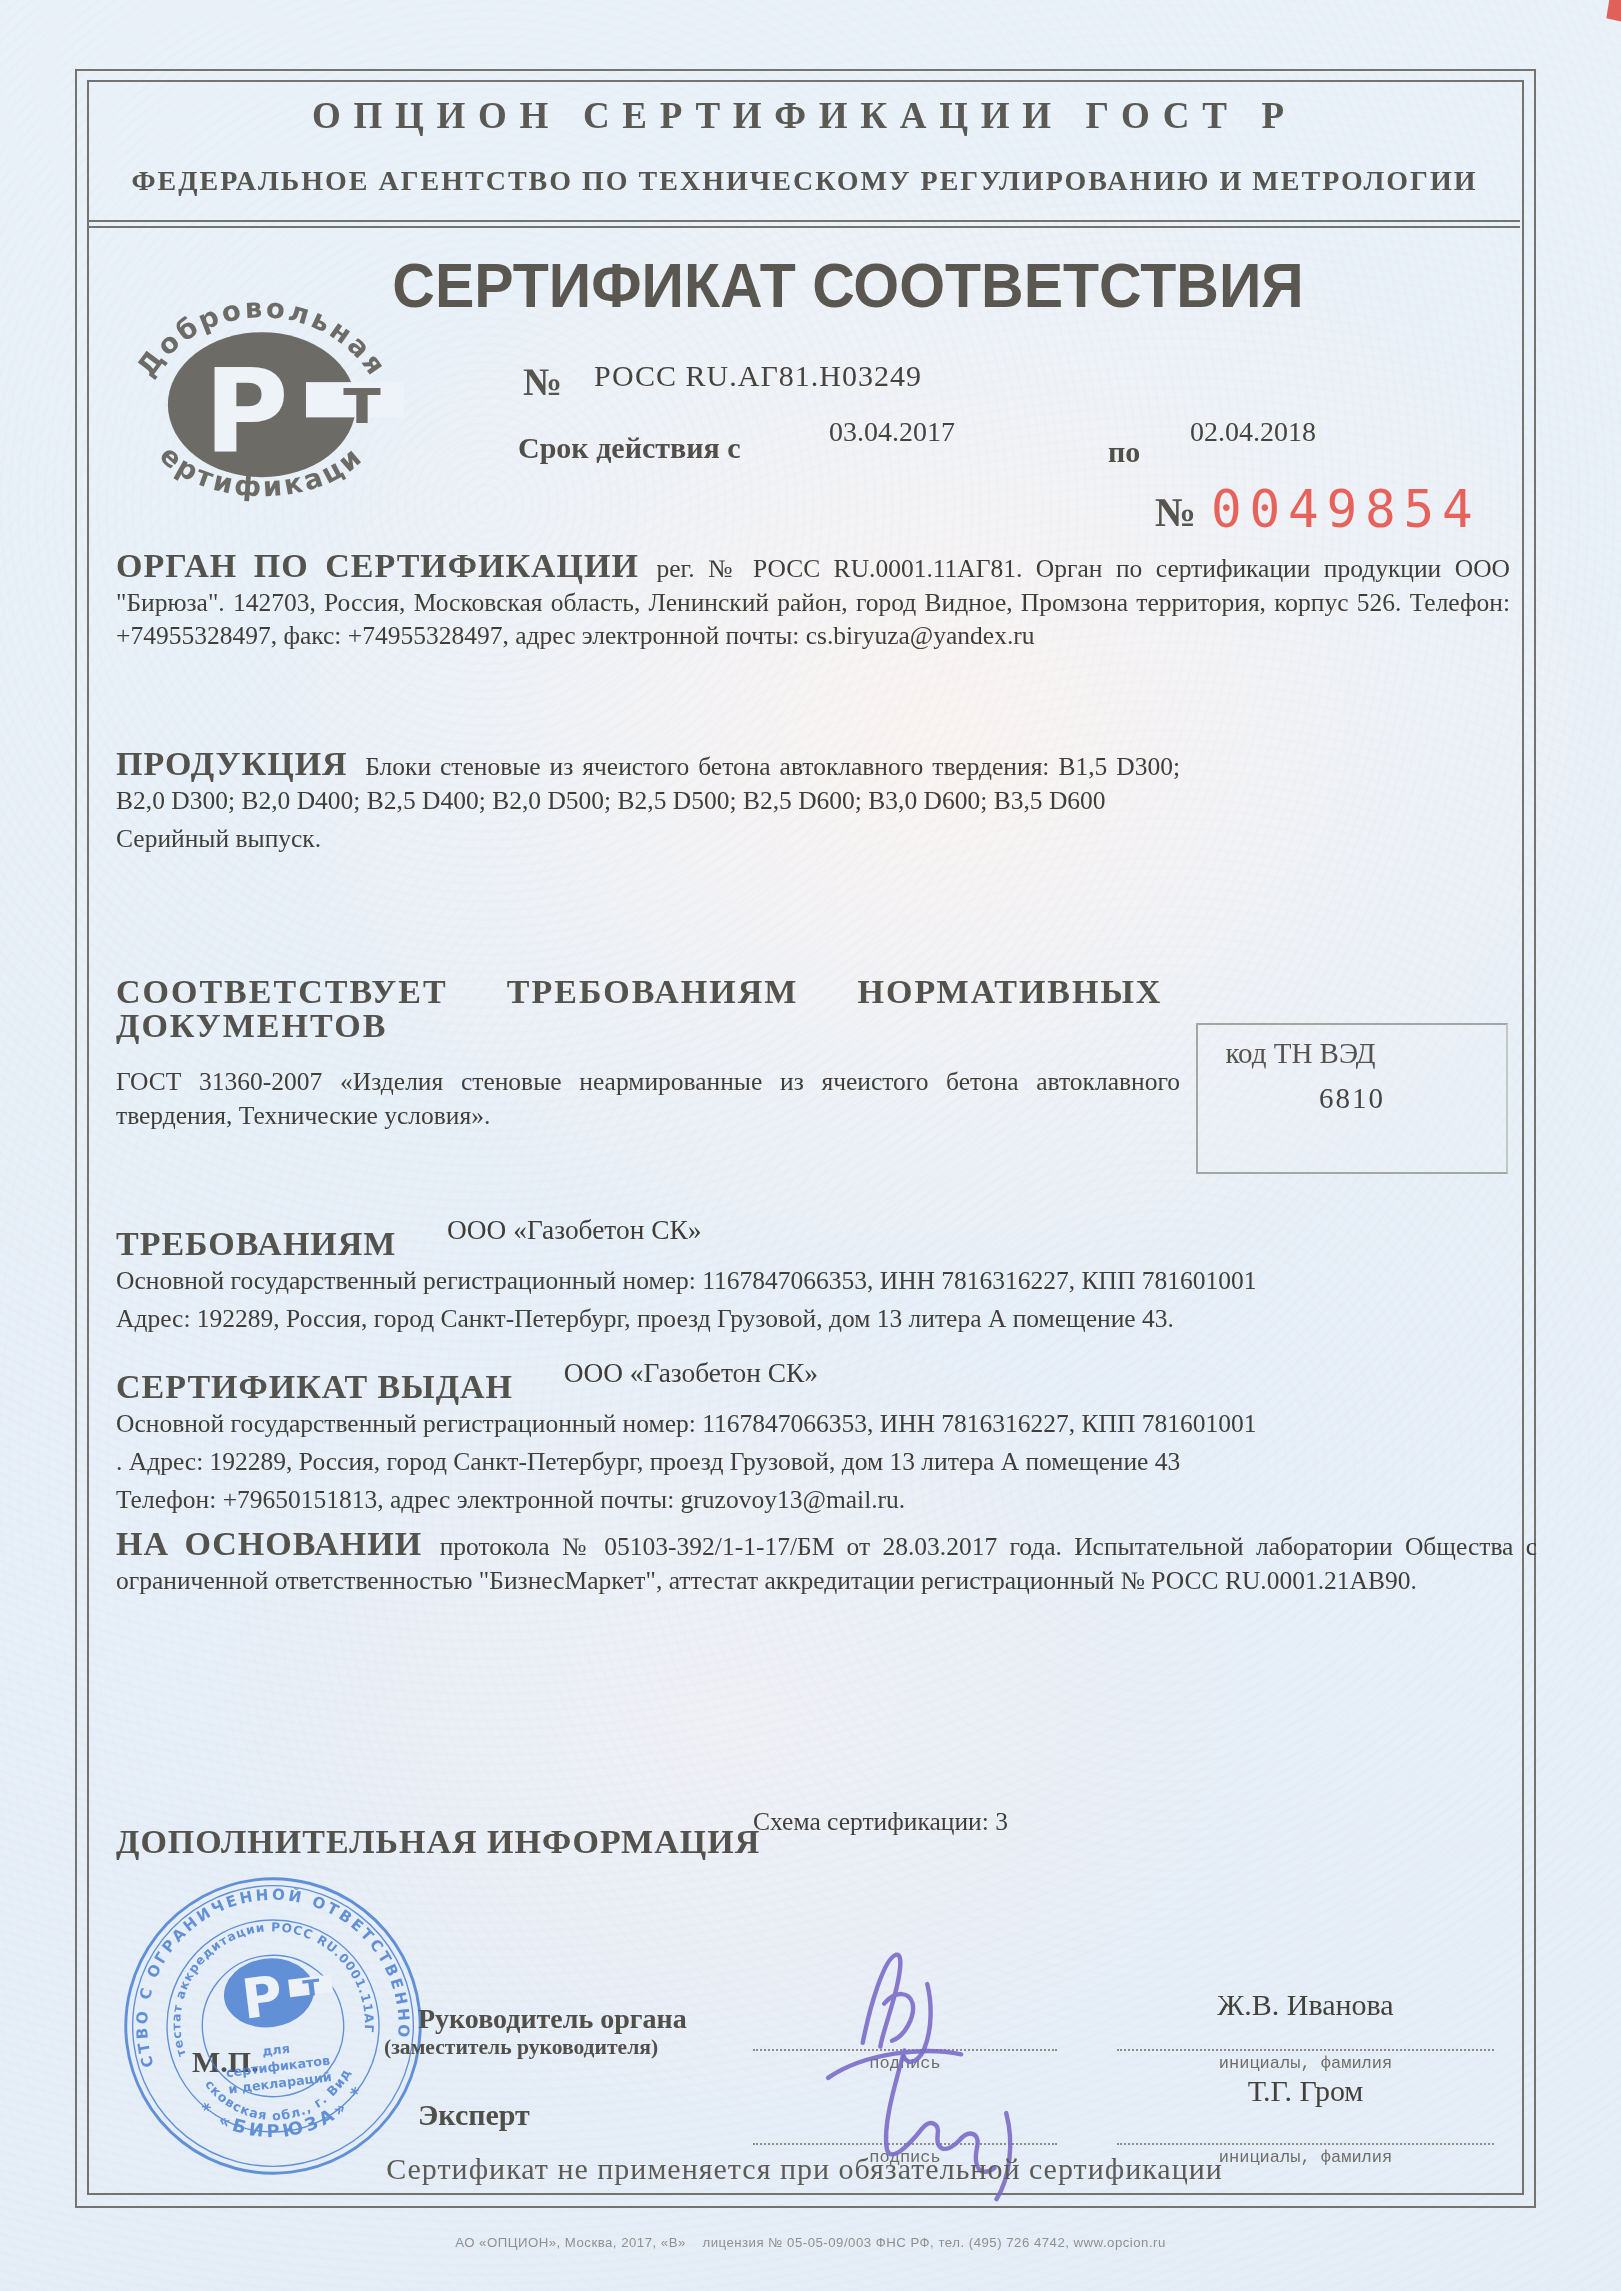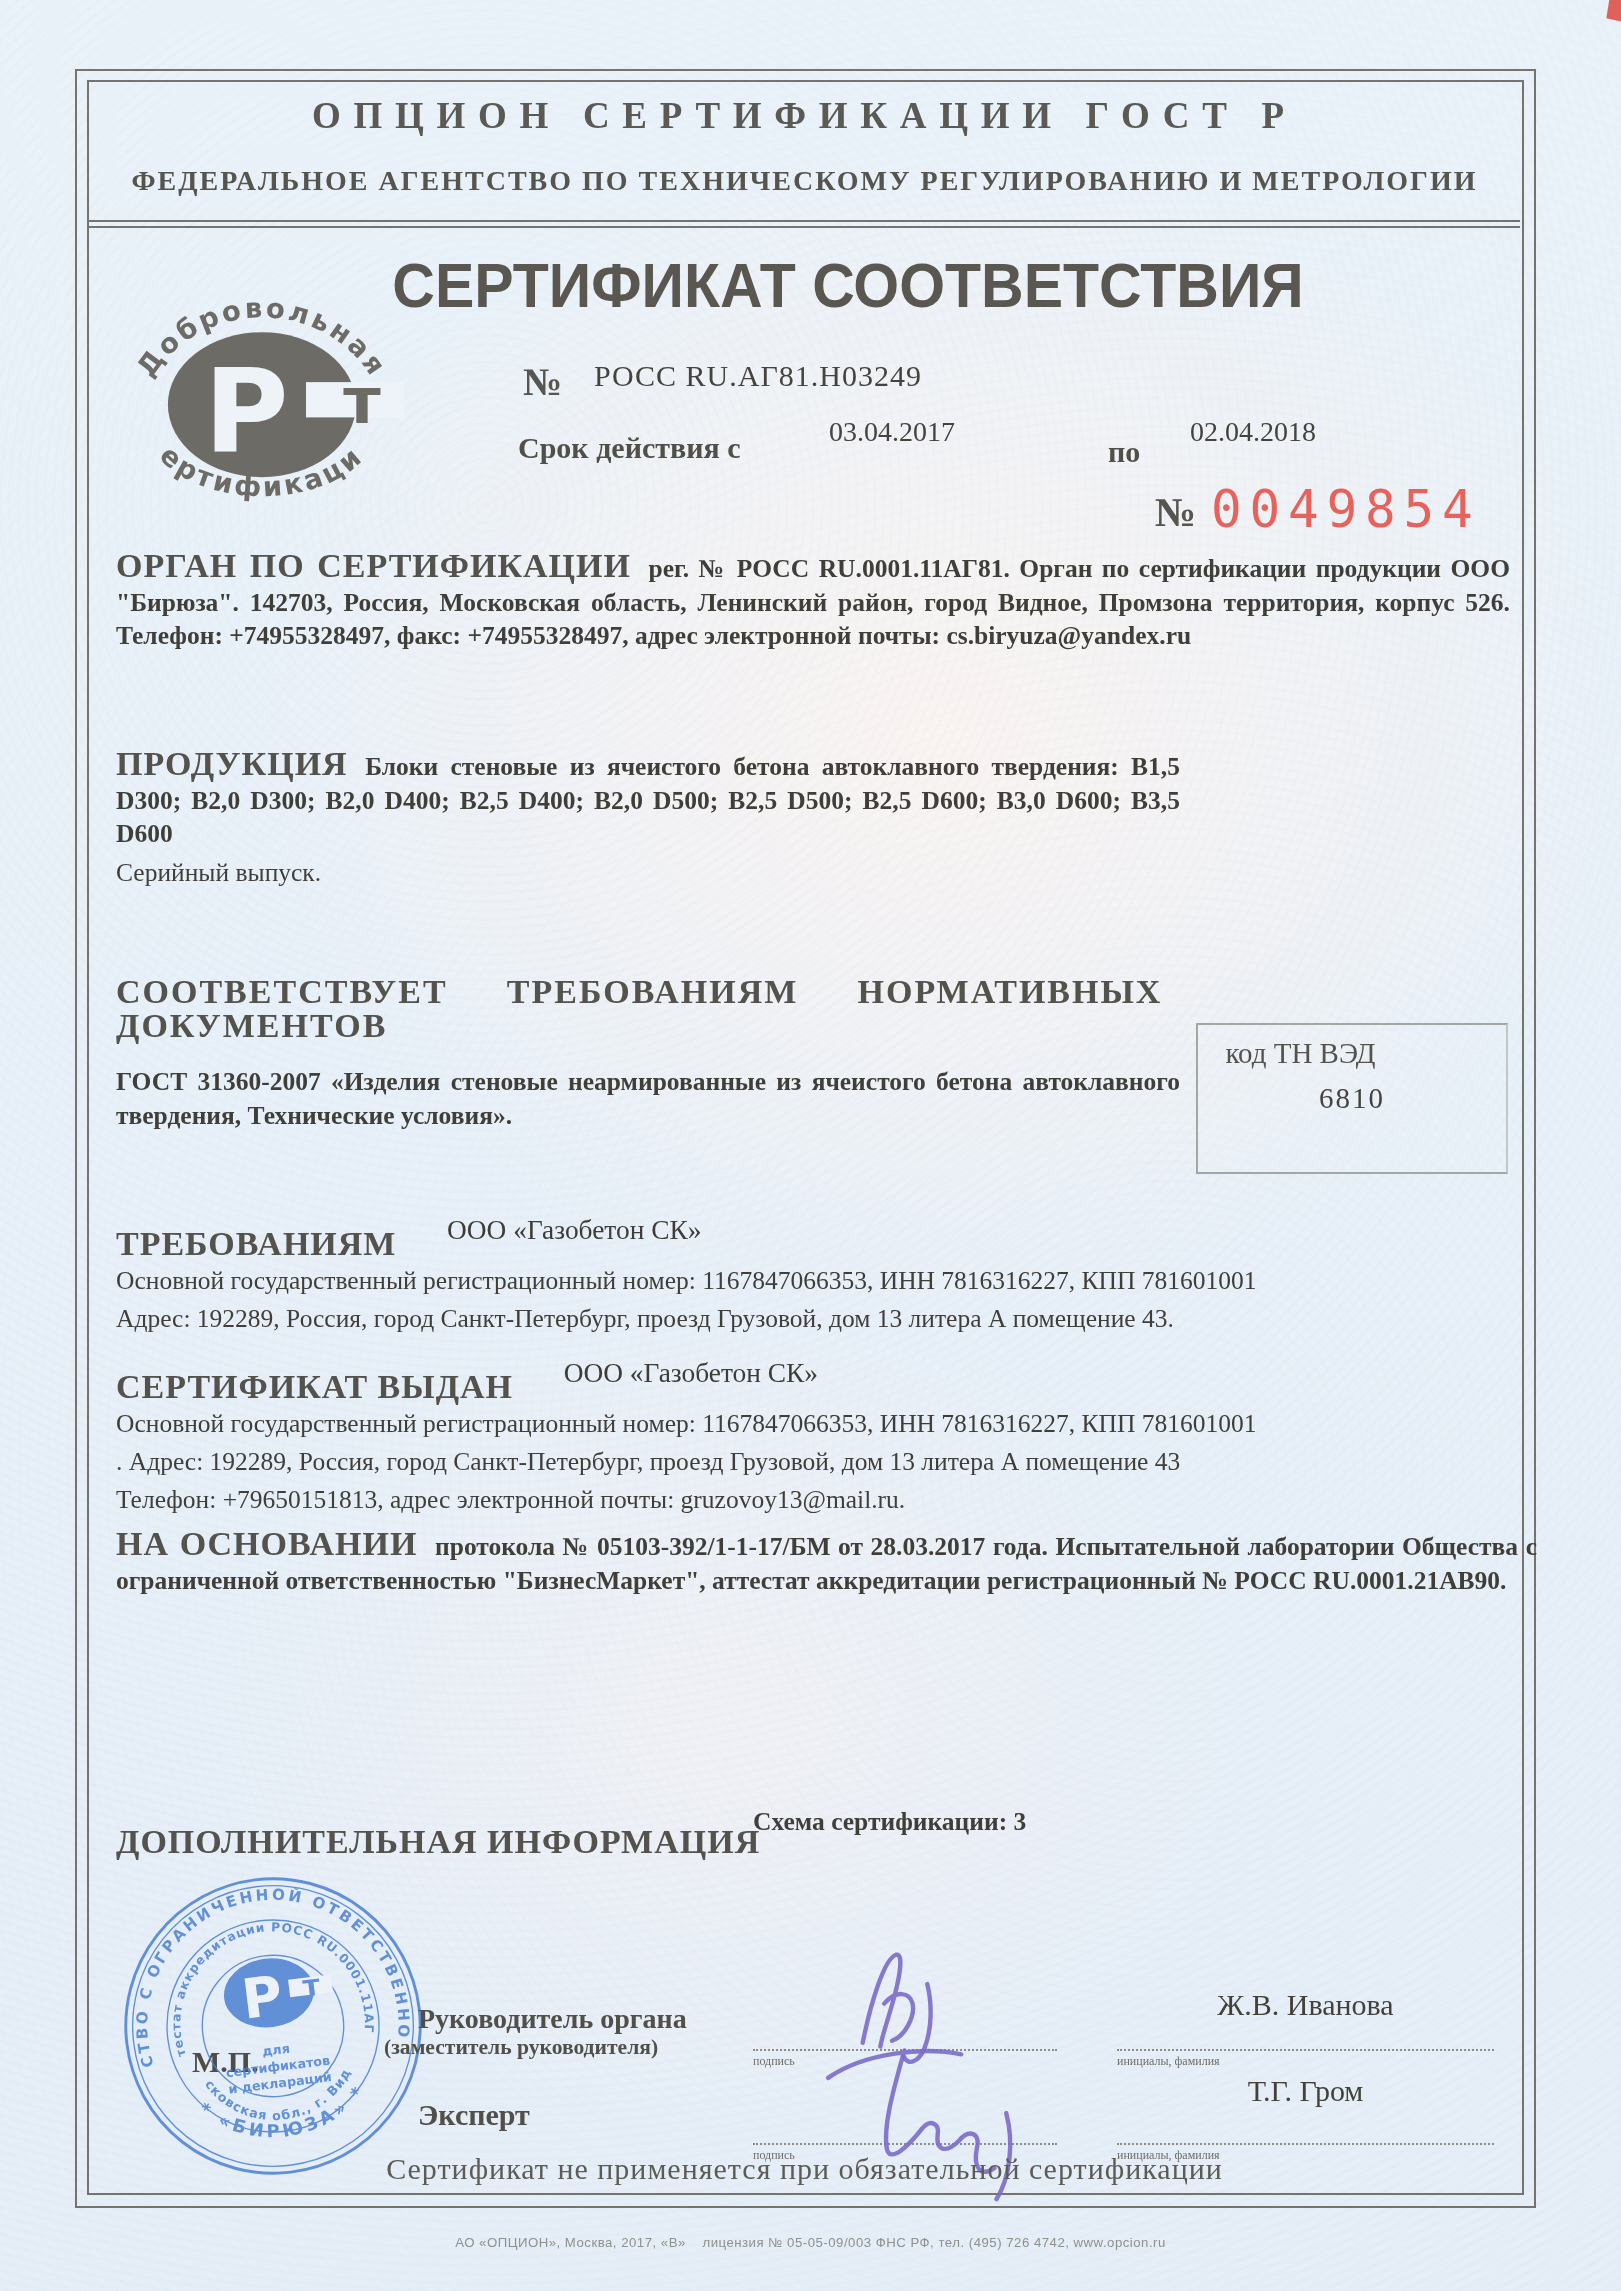--- a/index.html
+++ b/index.html
@@ -22,38 +22,38 @@
   .frame{position:absolute; border:2px solid #75736d;}
   .hline{position:absolute; background:#75736d;}
   .hdr1{font-weight:bold; font-size:37px; letter-spacing:12.7px; color:#5b5953; text-align:center;}
   .hdr2{font-weight:bold; font-size:28px; letter-spacing:2px; color:#56544e; text-align:center;}
   .big-title{
     font-family:"Liberation Sans", sans-serif; font-weight:bold; font-size:59px;
     color:#5a5750; text-align:center; transform:scaleY(1.08); letter-spacing:0px; white-space:nowrap;
   }
   .section{position:absolute; text-align:justify; line-height:1.32;}
   .sec-head{font-weight:bold; font-size:34px; color:#54524d; letter-spacing:1px; margin-right:17.6px; line-height:1;}
-  .sec-body{font-size:25.5px; color:#403e39;font-weight:bold;}
+  .sec-body{font-size:25.5px; color:#403e39;}
   .bodyline{font-size:25.5px; color:#403e39; margin-top:4.9px; text-align:left; line-height:1.3;}
   .company{font-size:27.4px; position:relative; top:-15.7px; margin-left:33px; color:#3f3d38;}
   .code-box{position:absolute; border:2px solid #a3a7a4; background:rgba(255,255,255,.06);}
   .box-label{font-size:29px; color:#55534e;}
   .box-line{font-size:23.5px; color:#45433e; text-align:center;}
   .num-label{font-weight:bold; font-size:39px; color:#57554f;}
   .num-value{font-size:30px; letter-spacing:1px; color:#45433e;}
   .validity-label{font-weight:bold; font-size:30px; color:#514f4a; white-space:nowrap;}
   .date{font-size:28px; color:#45433e;}
   .red-number{
     font-family:"DejaVu Sans Mono", monospace; font-size:51px; letter-spacing:7.8px;
     color:#e7625a; white-space:nowrap;
   }
   .sig-role{font-weight:bold; font-size:28px; color:#514f49; white-space:nowrap;margin-left:28px;}
   .sig-role2{font-weight:bold; font-size:21.6px; color:#514f49; white-space:nowrap;}
   .sig-line{position:absolute; border-top:2px dotted #8d8d88; height:0;}
-  .sig-caption{position:absolute; font-family:Liberation Serif, serif; font-size:12px; color:#6f6d69; text-align:left;}
+  .sig-caption{position:absolute; font-family:Liberation Mono, monospace; font-size:17px; color:#6f6d69; text-align:center;}
   .sig-name{position:absolute; font-size:30px; color:#434139; text-align:center; white-space:nowrap;}
   .bottom-note{font-size:30px; letter-spacing:1px; color:#5d5b55; text-align:center;}
   .imprint{font-family:"Liberation Sans", sans-serif; font-size:13.2px; letter-spacing:0.5px; color:#90908d; text-align:center;}
   .mp{font-weight:bold; font-size:30px; color:#4e4c48;}
   .corner-red{position:absolute; right:0; top:0; width:14.7px; height:21.6px; background:#e0615a;
     clip-path:polygon(20% 0, 100% 0, 100% 100%, 0 85%);}
   svg text{font-family:"DejaVu Sans", "Liberation Sans", sans-serif;}
 </style>
 </head>
 <body>

